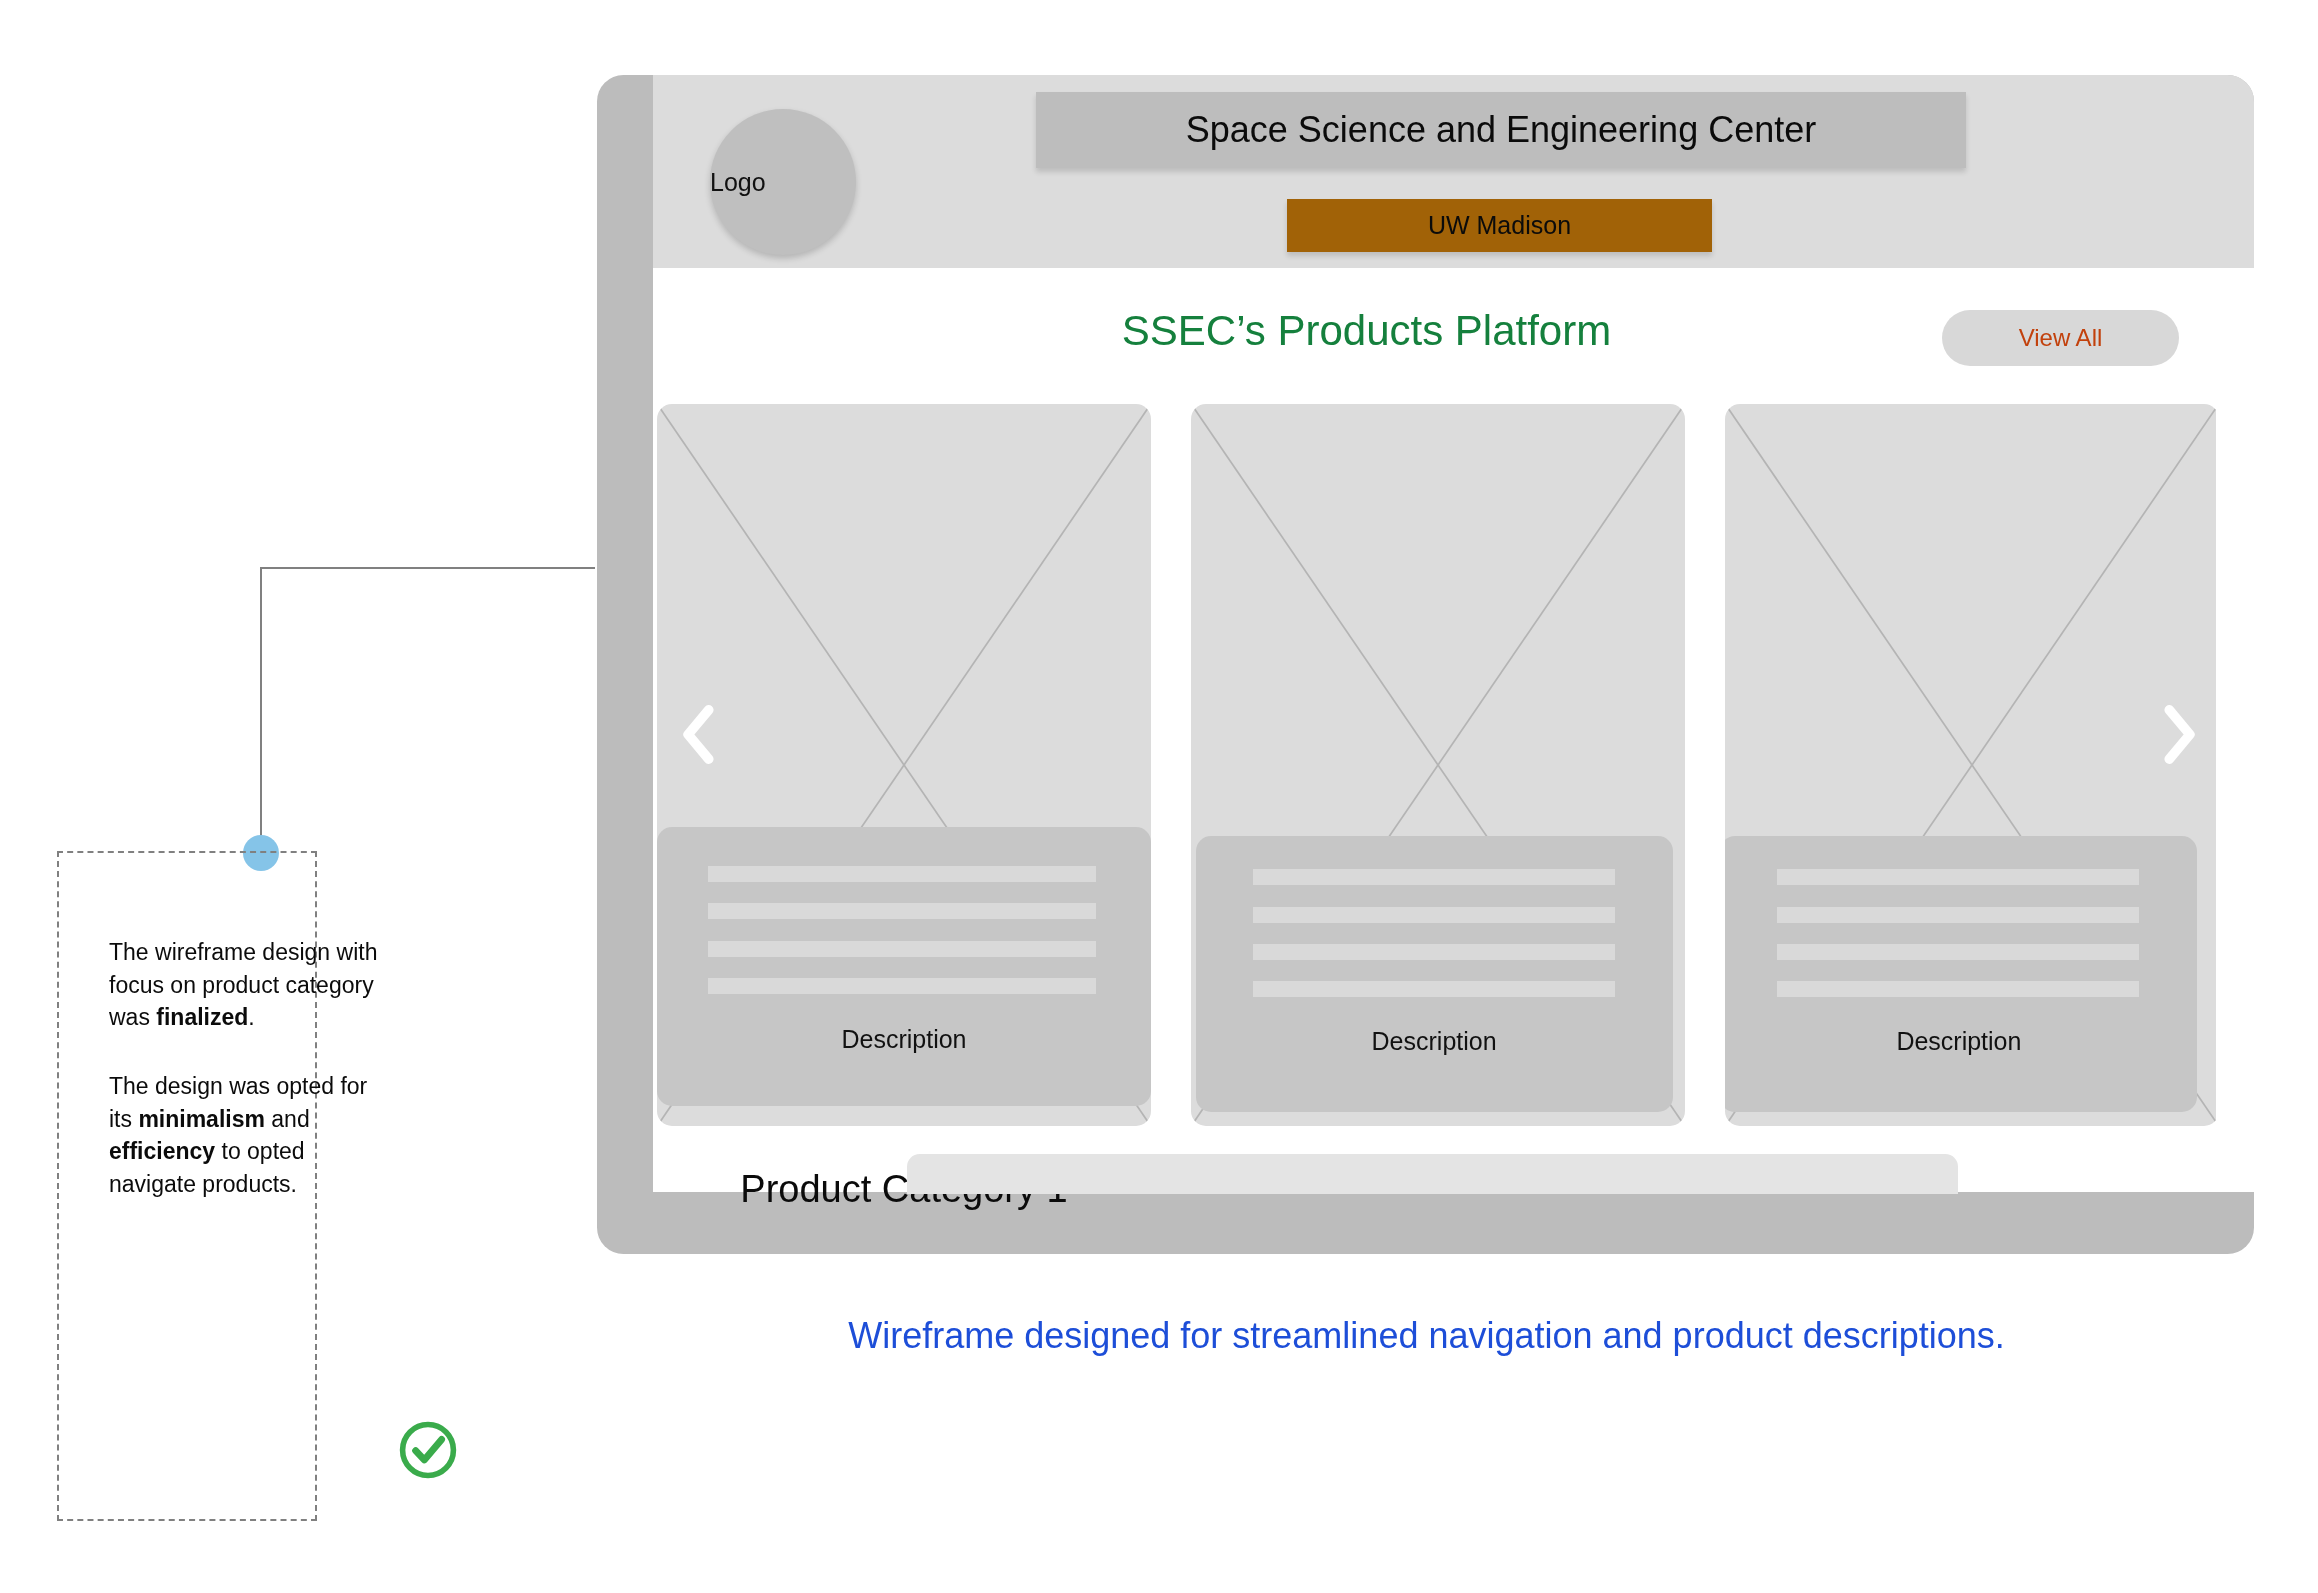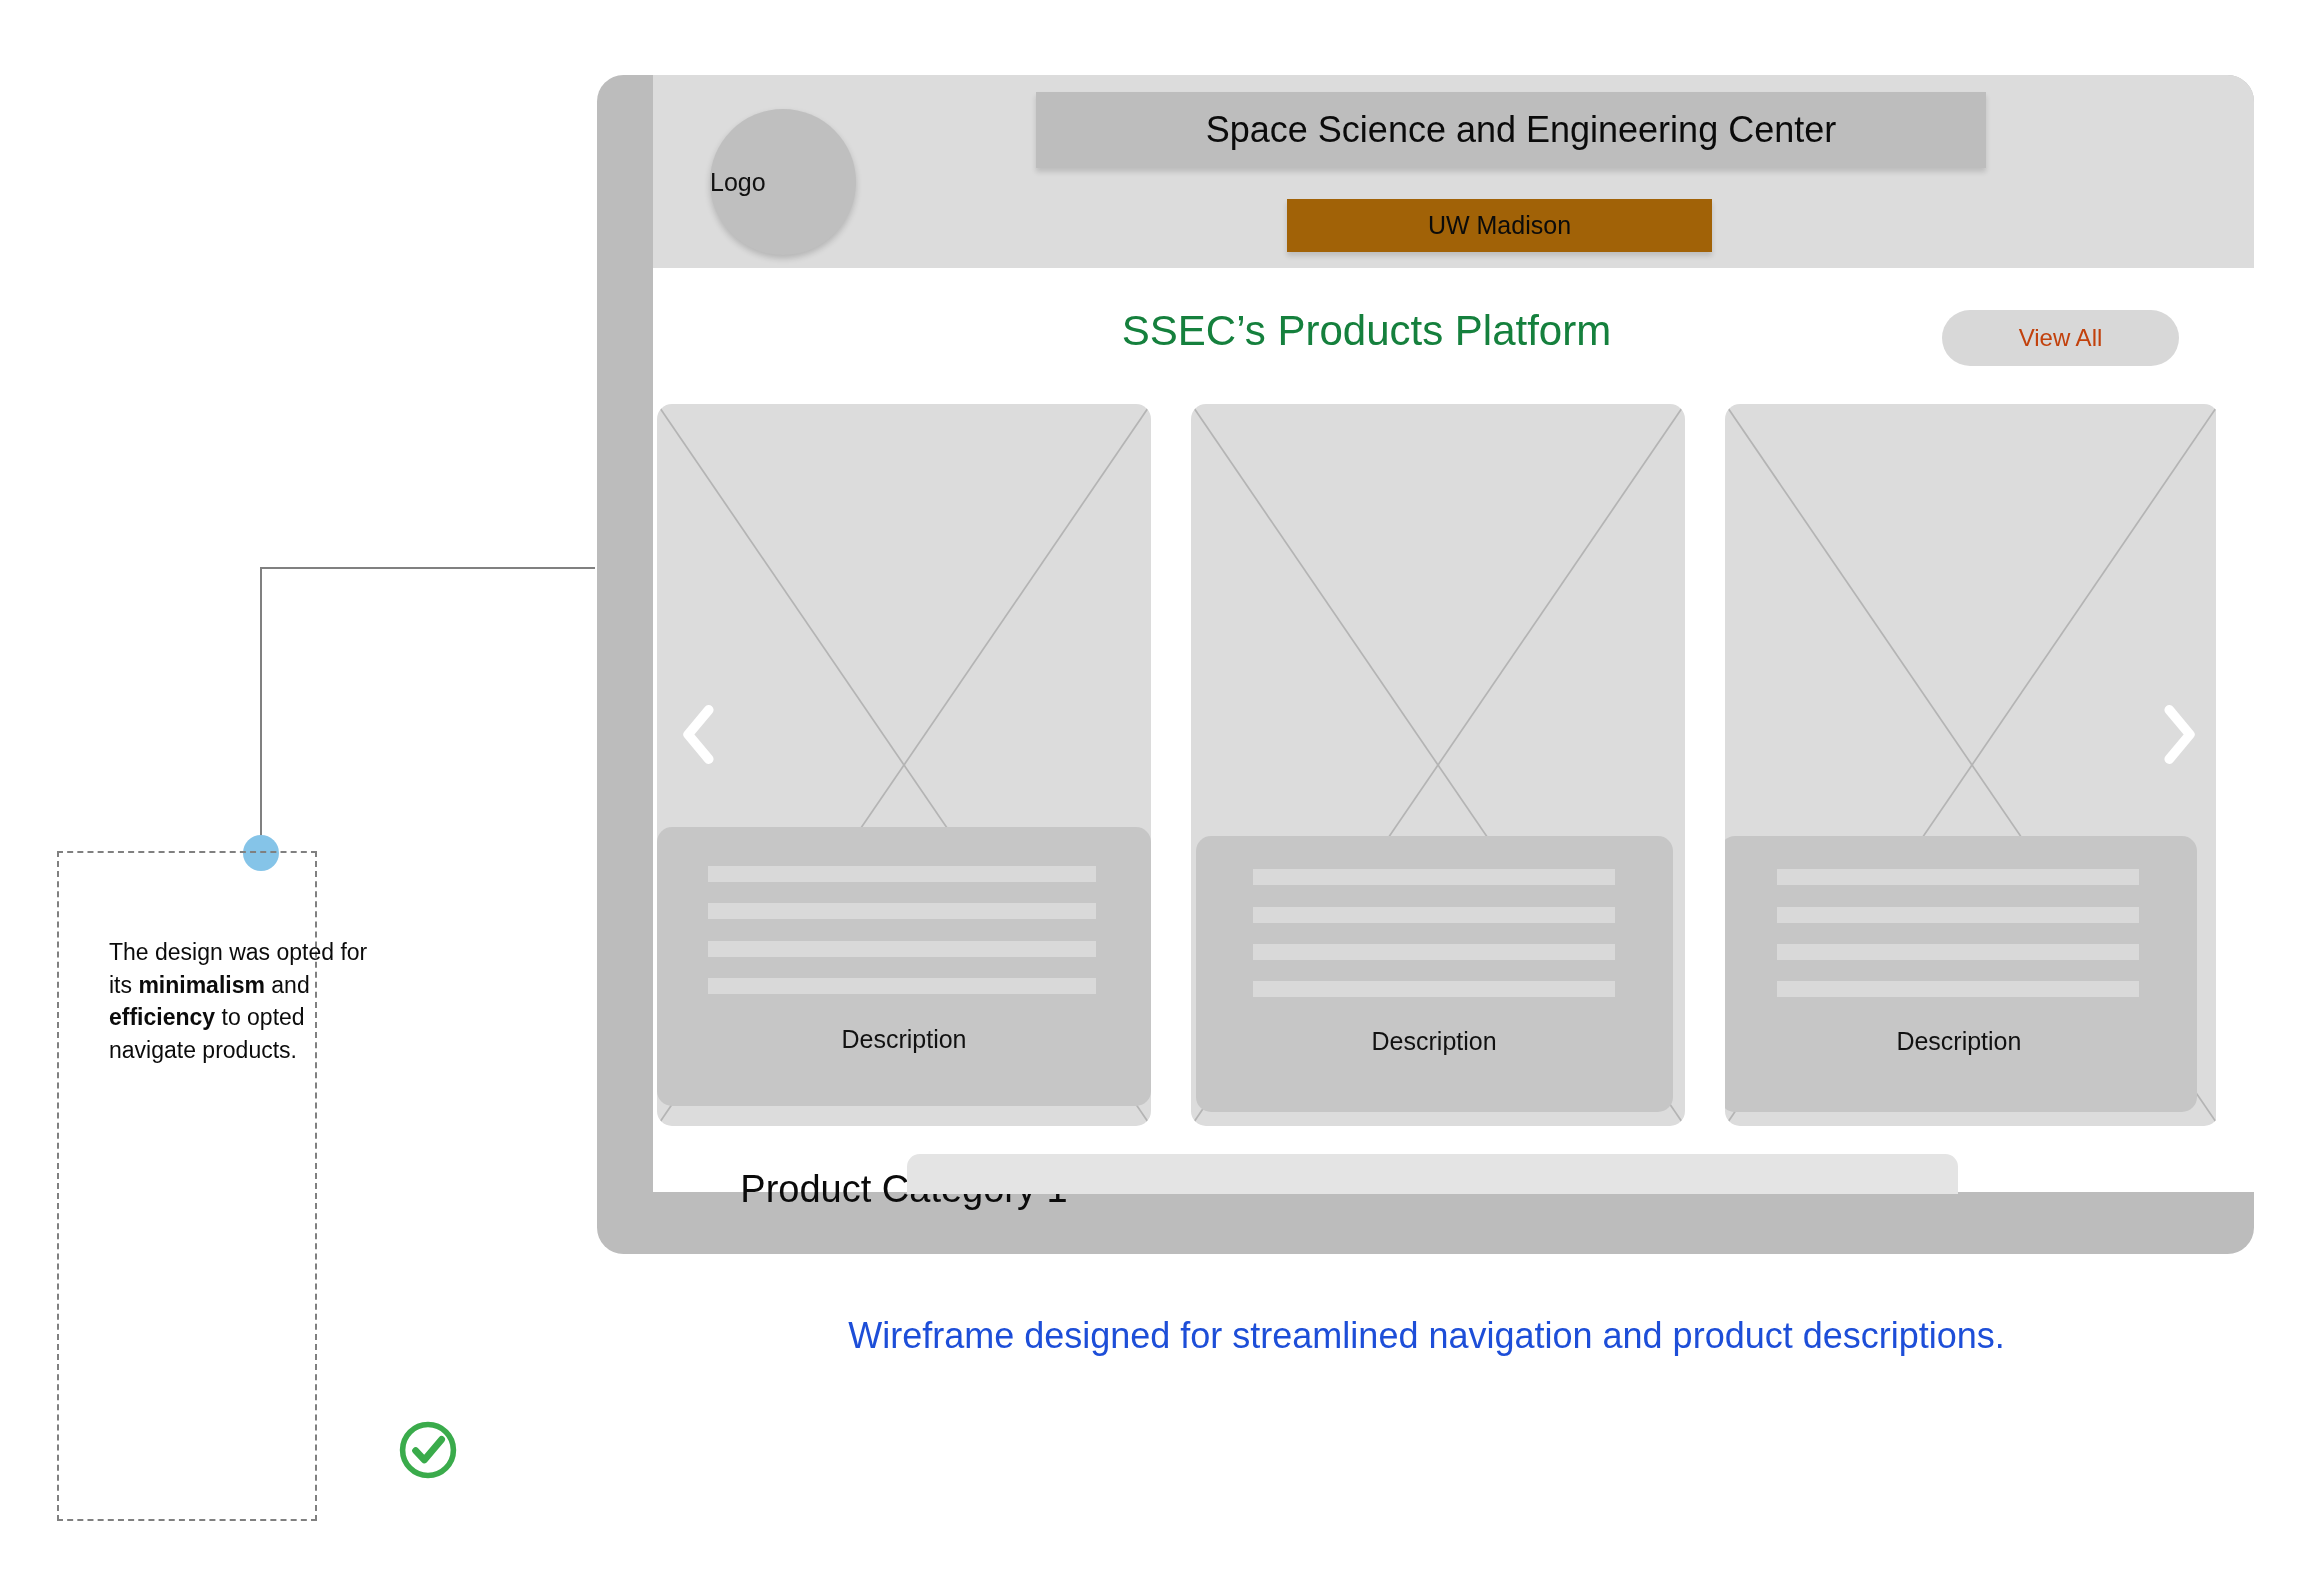--- a/index.html
+++ b/index.html
@@ -36,21 +36,21 @@
     box-shadow:0 3.4px 6.9px rgba(0,0,0,.18);
     display:flex;align-items:center;justify-content:flex-start;
     font-size:25px;color:#111;
   }
 
   
   #site-title-bar{
     left:1036px;top:92px;width:930px;height:76px;
     background:#bdbdbd;
     box-shadow:0 4px 5.2px rgba(0,0,0,.14);
-    display:flex;align-items:center;justify-content:center;padding-left:20px;
+    display:flex;align-items:center;justify-content:center;
   }
   #site-title-bar .t{font-size:36px;color:#0b0b0b;}
   #site-subtitle-bar{
     left:1287px;top:199px;width:425px;height:53px;
     background:#a16207;
     box-shadow:0 4px 5.2px rgba(0,0,0,.14);
     display:flex;align-items:center;justify-content:center;
   }
   #site-subtitle-bar .t{font-size:25px;color:#0b0b0b;}
 
@@ -233,20 +233,21 @@
 
 <div class="abs" id="caption">Wireframe designed for streamlined navigation and product descriptions.</div>
 
 <div class="abs" id="connector-horizontal"></div>
 <div class="abs" id="connector-vertical"></div>
 <div class="abs" id="connector-dot"></div>
 
 <div class="abs" id="annotation-box"></div>
 
 <div class="abs" id="annotation-text">
+  <p><span>The wireframe design with focus on product category was </span><b>finalized</b><span>.</span></p>
   <p><span>The design was opted for its </span><b>minimalism</b><span> and </span><b>efficiency</b><span> to opted navigate products.</span></p>
 </div>
 
 <svg class="abs" id="check-icon" viewBox="0 0 100 100">
   <circle cx="50" cy="50" r="41" fill="none" stroke="#3aab4b" stroke-width="9"></circle>
   <polyline points="30,51 44,66 72,33" fill="none" stroke="#3aab4b" stroke-width="11" stroke-linecap="round" stroke-linejoin="round"></polyline>
 </svg>
 
 
 </body></html>

